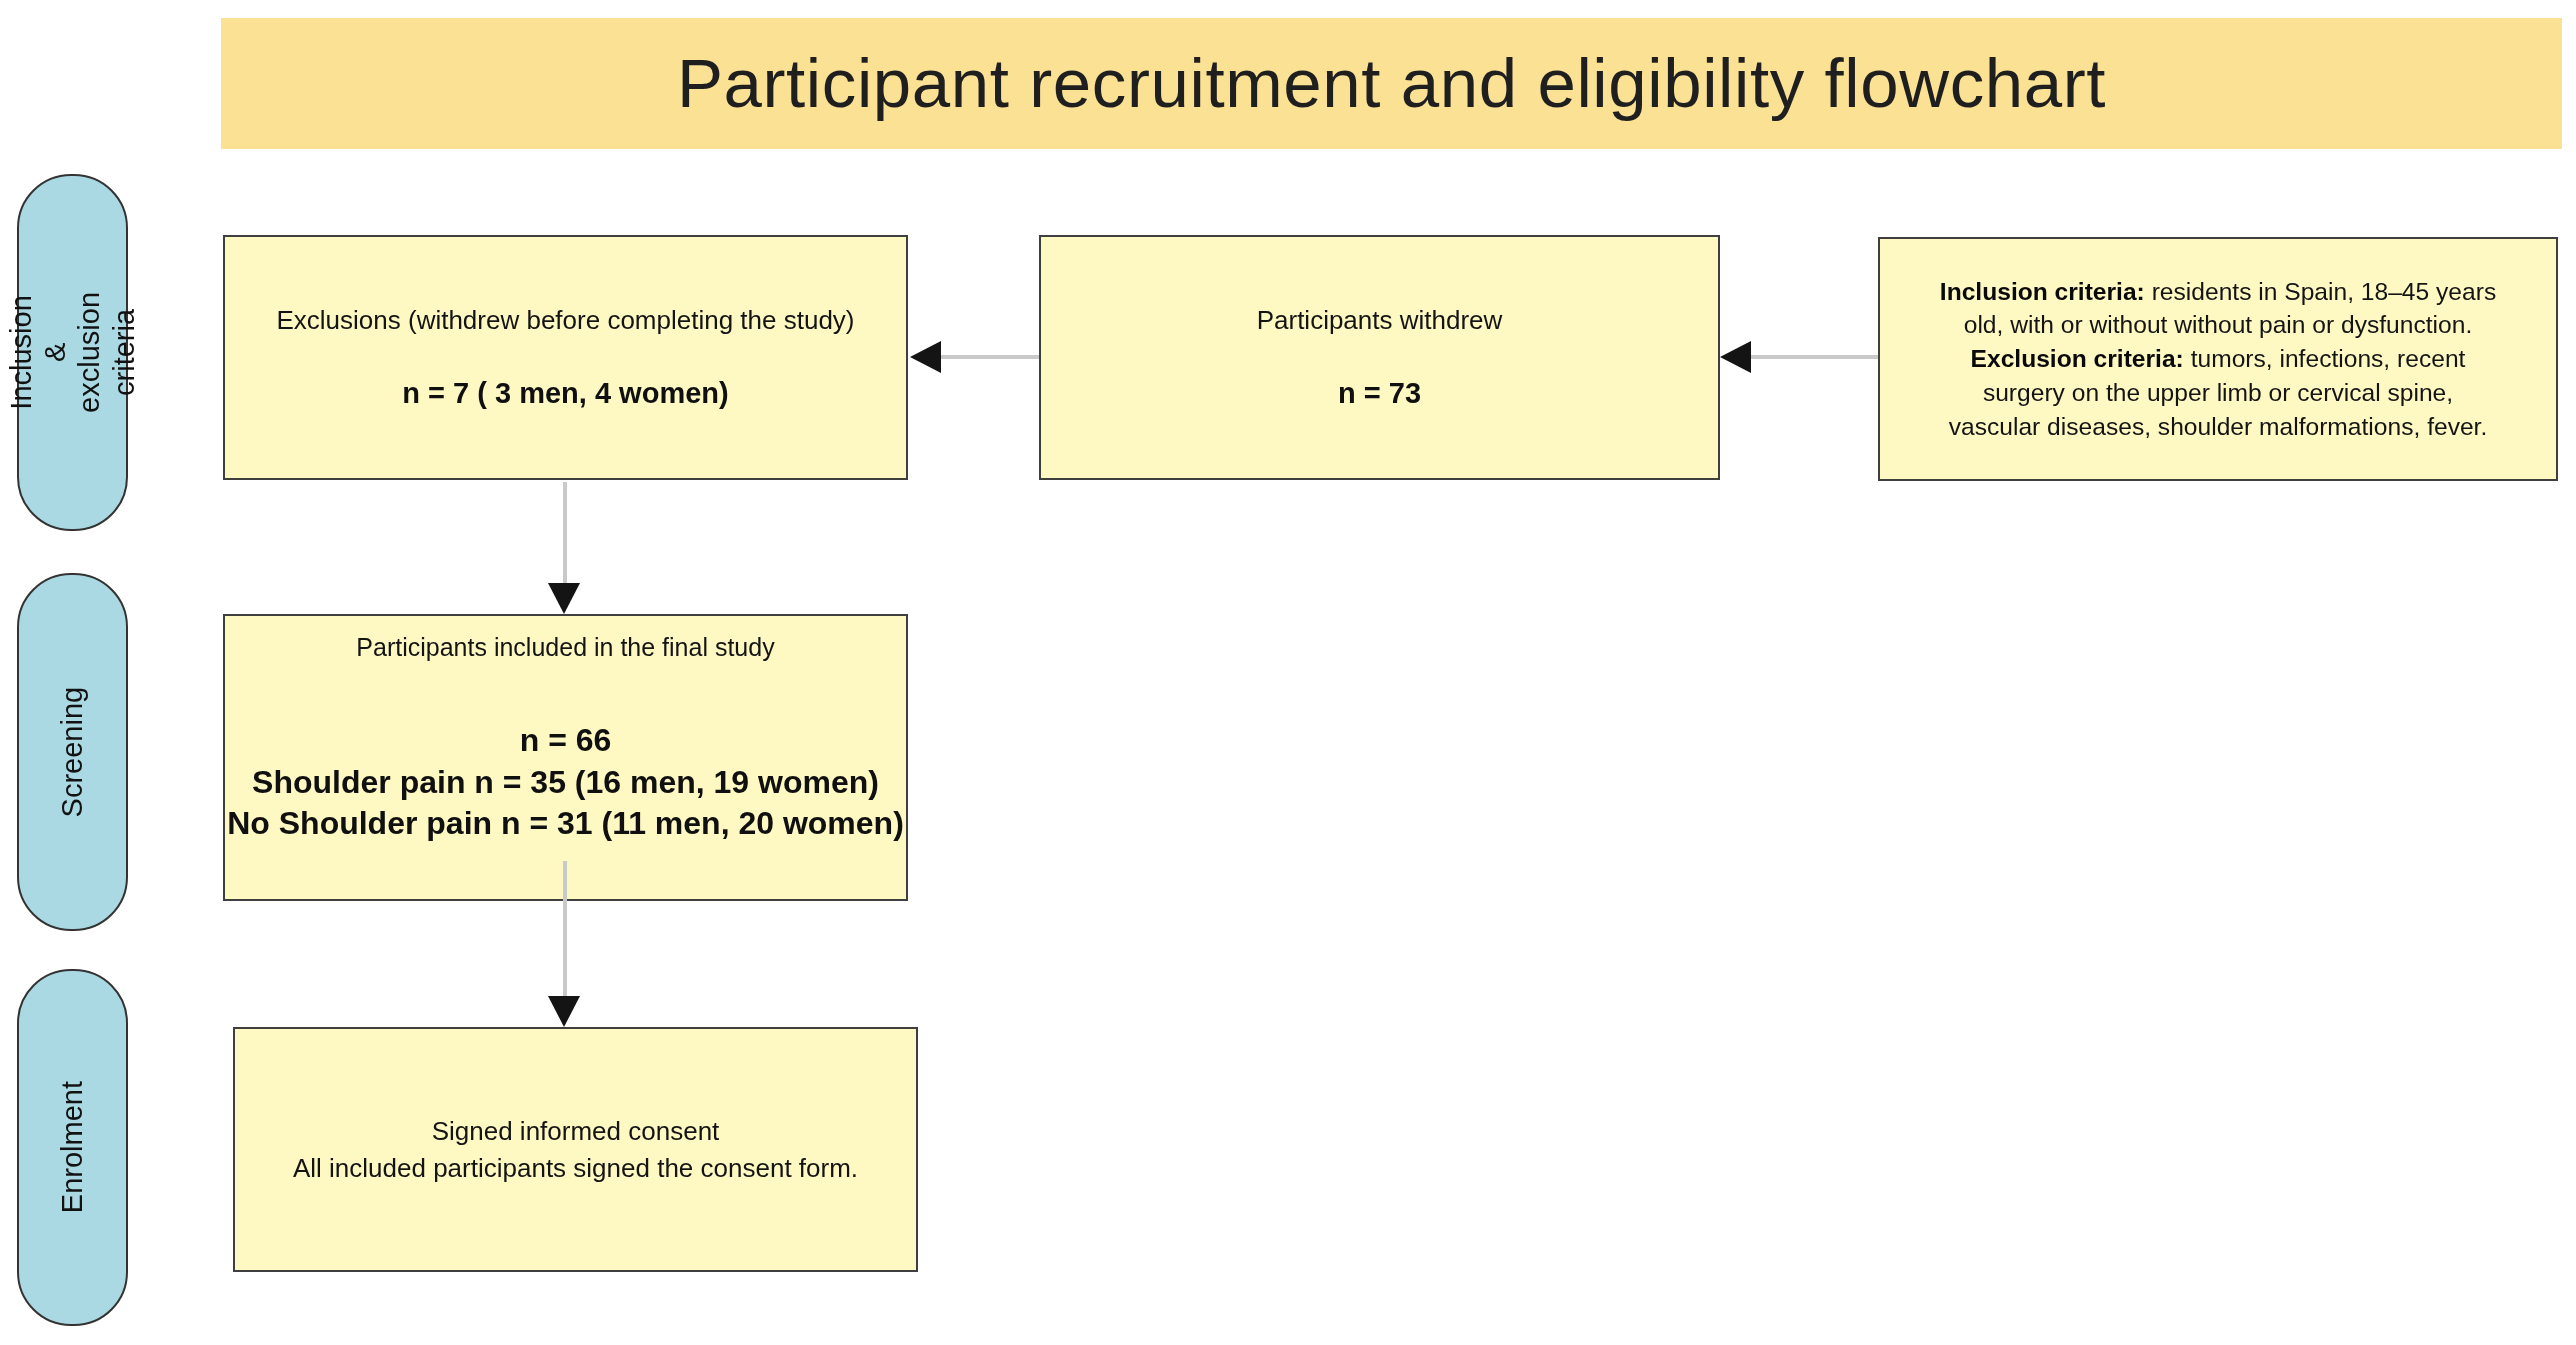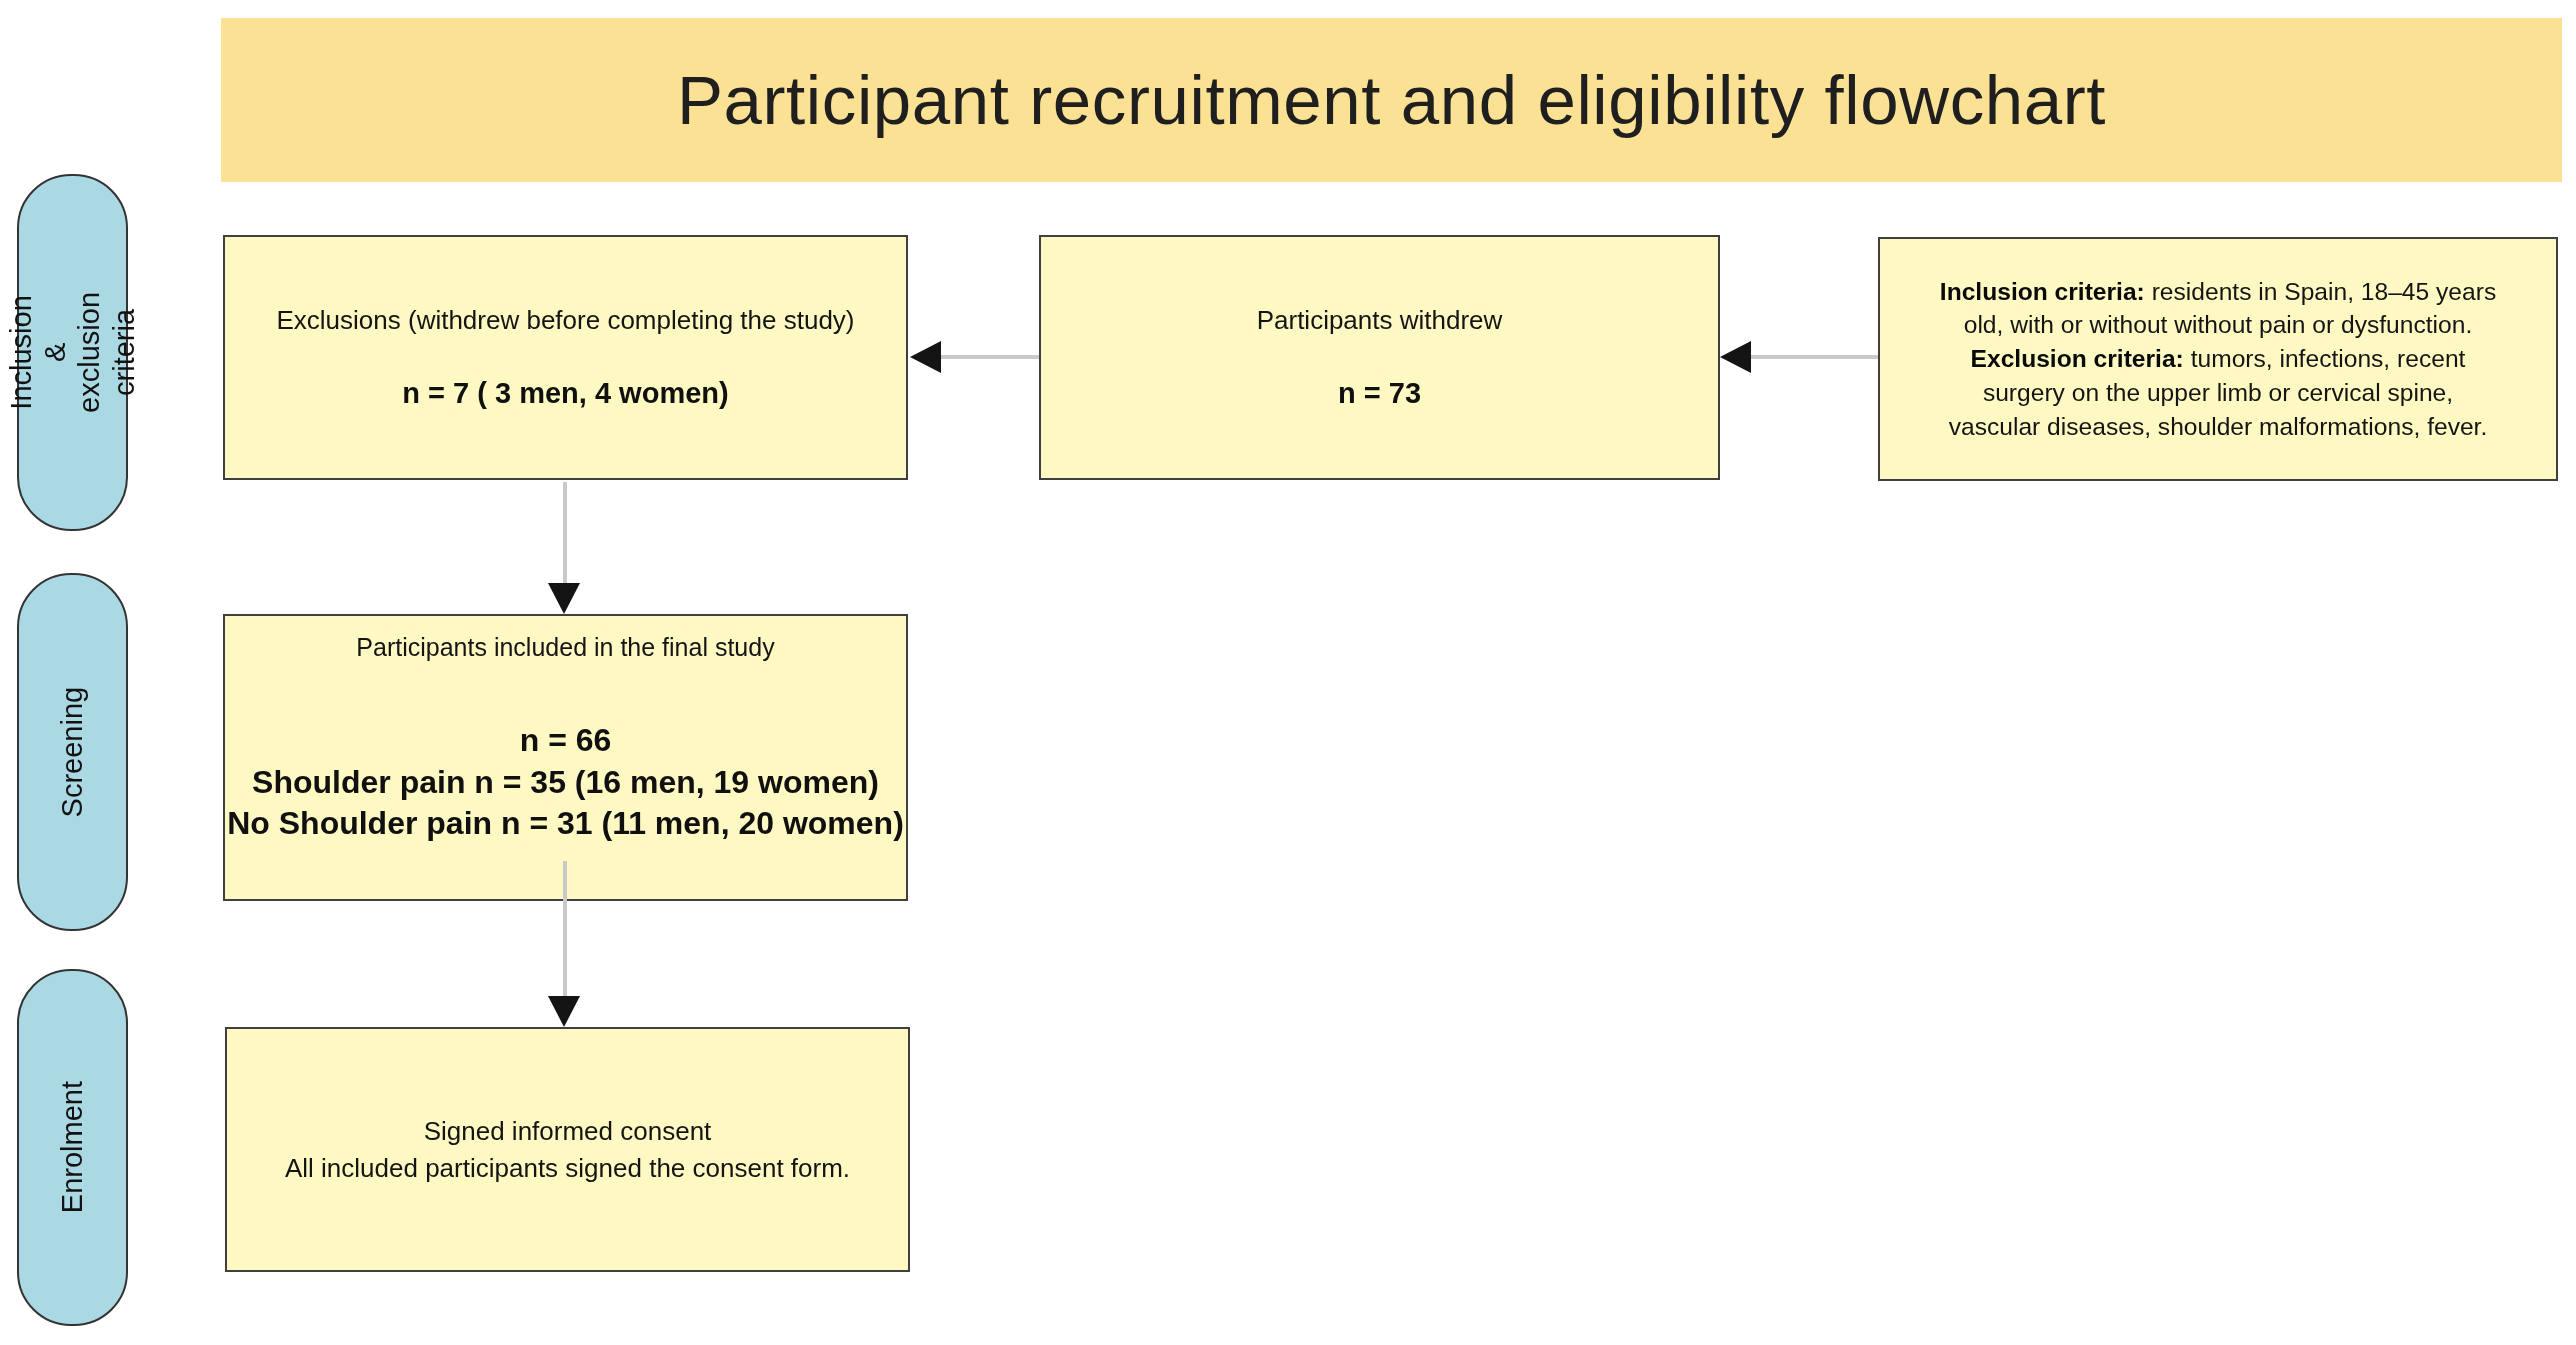--- a/index.html
+++ b/index.html
@@ -9,21 +9,21 @@
     font-family: "Liberation Sans", sans-serif;
     color: #1a1a1a;
     position: relative;
     overflow: hidden;
   }
   .canvas { position: absolute; inset: 0; }
 
   
   .banner {
     position: absolute;
-    left: 221px; top: 18.4px; width: 2341px; height: 164px;
+    left: 221px; top: 18.4px; width: 2341px; height: 131px;
     background: #FBE194;
     display: flex; align-items: center; justify-content: center;
   }
   .banner .title-text {
     font-size: 69px;
     letter-spacing: 0.6px;
     color: #1f1f1f;
     white-space: nowrap;
   }
 
@@ -57,21 +57,21 @@
     border: 2.5px solid #3F3F3F;
     box-sizing: border-box;
     display: flex; flex-direction: column;
     align-items: center; justify-content: center;
     text-align: center;
   }
   .box-exclusions { left: 223px; top: 235px; width: 685px; height: 245px; gap: 41px; }
   .box-contacted  { left: 1039px; top: 235px; width: 681px; height: 245px; gap: 41px; }
   .box-criteria   { left: 1878px; top: 237px; width: 680px; height: 244px; }
   .box-included   { left: 223px; top: 614px; width: 685px; height: 287px; justify-content: flex-start; padding-top: 17px; }
-  .box-consent    { left: 225px; top: 1027px; width: 685px; height: 245px; }
+  .box-consent    { left: 233px; top: 1027px; width: 685px; height: 245px; }
 
   .box-line   { font-size: 26px; color: #141414; }
   .box-value  { font-size: 29px; font-weight: bold; color: #101010; }
   .criteria-text { font-size: 24.6px; line-height: 1.37; color: #141414; padding: 0 8.6px; }
   .criteria-text b { color: #0a0a0a; }
   .included-title { font-size: 25px; color: #141414; }
   .included-stats { font-size: 32px; font-weight: bold; line-height: 1.3; margin-top: 58px; white-space: pre-line; color: #101010; }
   .consent-text { font-size: 26px; line-height: 1.4; white-space: pre-line; color: #141414; }
 
   

